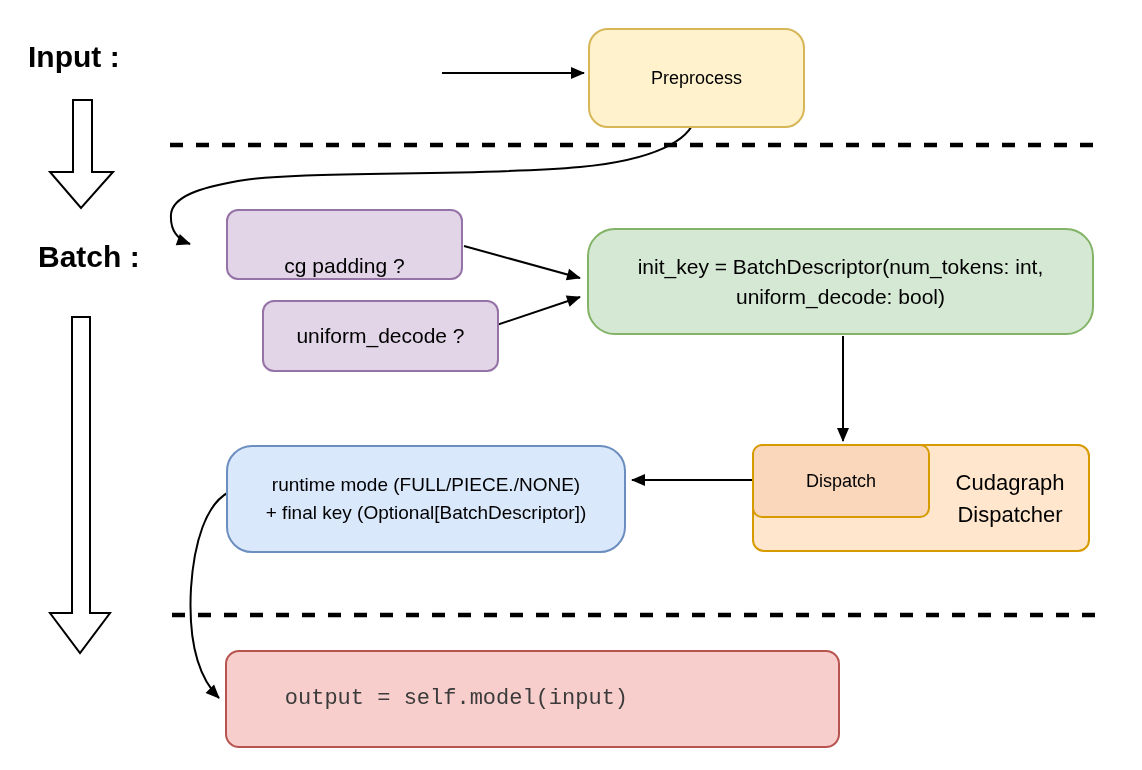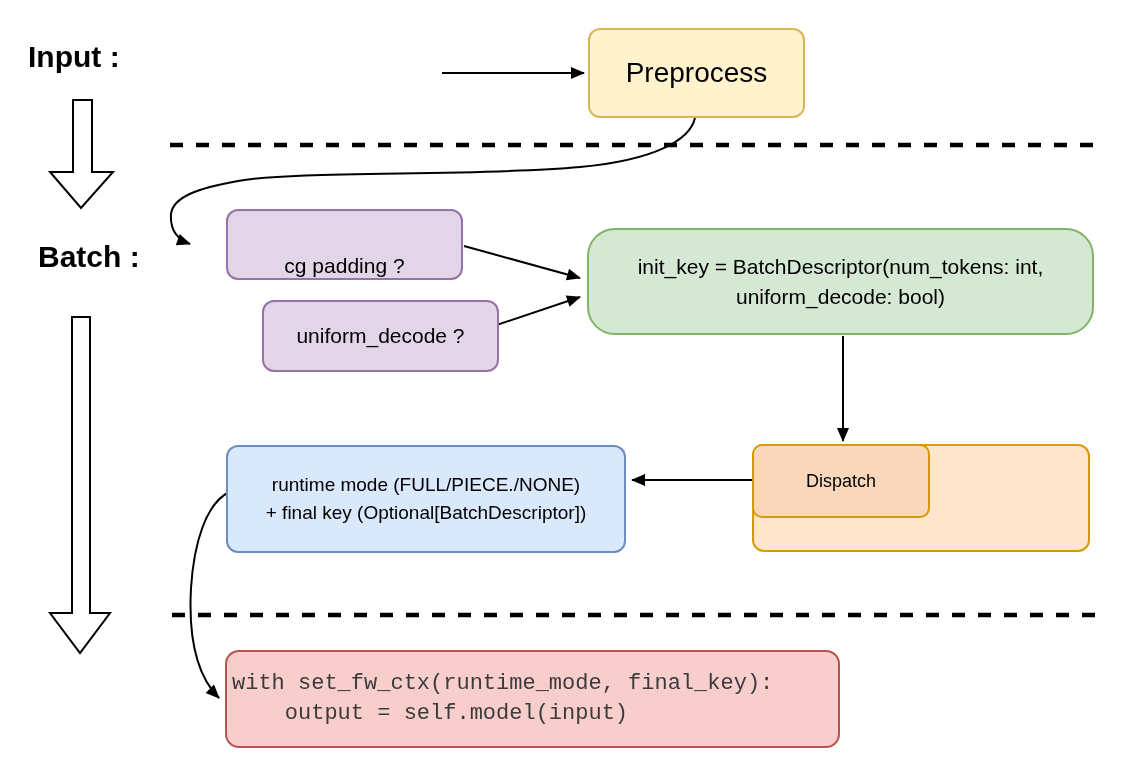--- a/index.html
+++ b/index.html
@@ -33,27 +33,27 @@
   }
   .node-red    { background: #f8cecc; border: 2px solid #b85450; }
   .node-yellow { background: #fff2cc; border: 2px solid #d6b656; }
   .node-purple { background: #e1d5e7; border: 2px solid #9673a6; }
   .node-green  { background: #d5e8d4; border: 2px solid #82b366; }
   .node-blue   { background: #dae8fc; border: 2px solid #6c8ebf; }
   .node-orange-outer { background: #ffe6cc; border: 2px solid #d79b00; }
   .node-orange-inner { background: #fad7bb; border: 2px solid #d79b00; }
 
   #n-input-batch   { left: 226px; top: 30px;  width: 216px; height: 86px;  border-radius: 12px; font-size: 21px; }
-  #n-preprocess    { left: 588px; top: 28px;  width: 217px; height: 90px;  border-radius: 12px; font-size: 28px; }
+  #n-preprocess    { left: 588px; top: 28px;  width: 217px; height: 100px;  border-radius: 20px; font-size: 18px; }
   #n-cg-padding    { left: 226px; top: 209px; width: 237px; height: 71px;  border-radius: 12px; font-size: 21px; align-items: flex-end; }
   #n-uniform-decode{ left: 226px; top: 300px; width: 237px; height: 72px;  border-radius: 12px; font-size: 21px; margin-left: 36px; }
   #n-init-key      { left: 587px; top: 228px; width: 507px; height: 107px; border-radius: 28px; font-size: 21px; line-height: 1.4; }
   #n-cudagraph     { left: 752px; top: 444px; width: 338px; height: 108px; border-radius: 12px; }
   #n-dispatch      { left: 752px; top: 444px; width: 178px; height: 74px;  border-radius: 10px; font-size: 18px; }
-  #n-runtime-mode  { left: 226px; top: 445px; width: 400px; height: 108px; border-radius: 12px; font-size: 19px; line-height: 1.45; }
+  #n-runtime-mode  { left: 226px; top: 445px; width: 400px; height: 108px; border-radius: 26px; font-size: 19px; line-height: 1.45; }
   #n-execute-code  {
     left: 225px; top: 650px; width: 615px; height: 98px; border-radius: 14px;
     font-family: "Liberation Mono", "DejaVu Sans Mono", monospace;
     font-size: 22px; line-height: 1.35; color: #3b3b3b;
     justify-content: flex-start; text-align: left; padding-left: 5px;
   }
   .cudagraph-text {
     position: absolute;
     left: 930px; top: 462px; width: 160px; height: 74px;
     display: flex; flex-direction: column;
@@ -107,32 +107,35 @@
   </div>
 
   <div class="node node-green" id="n-init-key">
     <div>
       <div>init_key = BatchDescriptor(num_tokens: int,</div>
       <div>uniform_decode: bool)</div>
     </div>
   </div>
 
   <div class="node node-orange-outer" id="n-cudagraph"></div>
+  <div class="cudagraph-text">
+    <div>Cudagraph</div>
+    <div>Dispatcher</div>
+  </div>
 
   <div class="node node-orange-inner" id="n-dispatch">
     <span>Dispatch</span>
   </div>
 
   <div class="node node-blue" id="n-runtime-mode">
     <div>
       <div>runtime mode (FULL/PIECE./NONE)</div>
       <div>+ final key (Optional[BatchDescriptor])</div>
     </div>
   </div>
 
   <div class="node node-red" id="n-execute-code">
     <div>
-      <div class="pre-line">with set_fw_ctx(runtime_mode, final_key):</div>
       <div class="pre-line">    output = self.model(input)</div>
     </div>
   </div>
 
 </div>
 
 </body></html>

